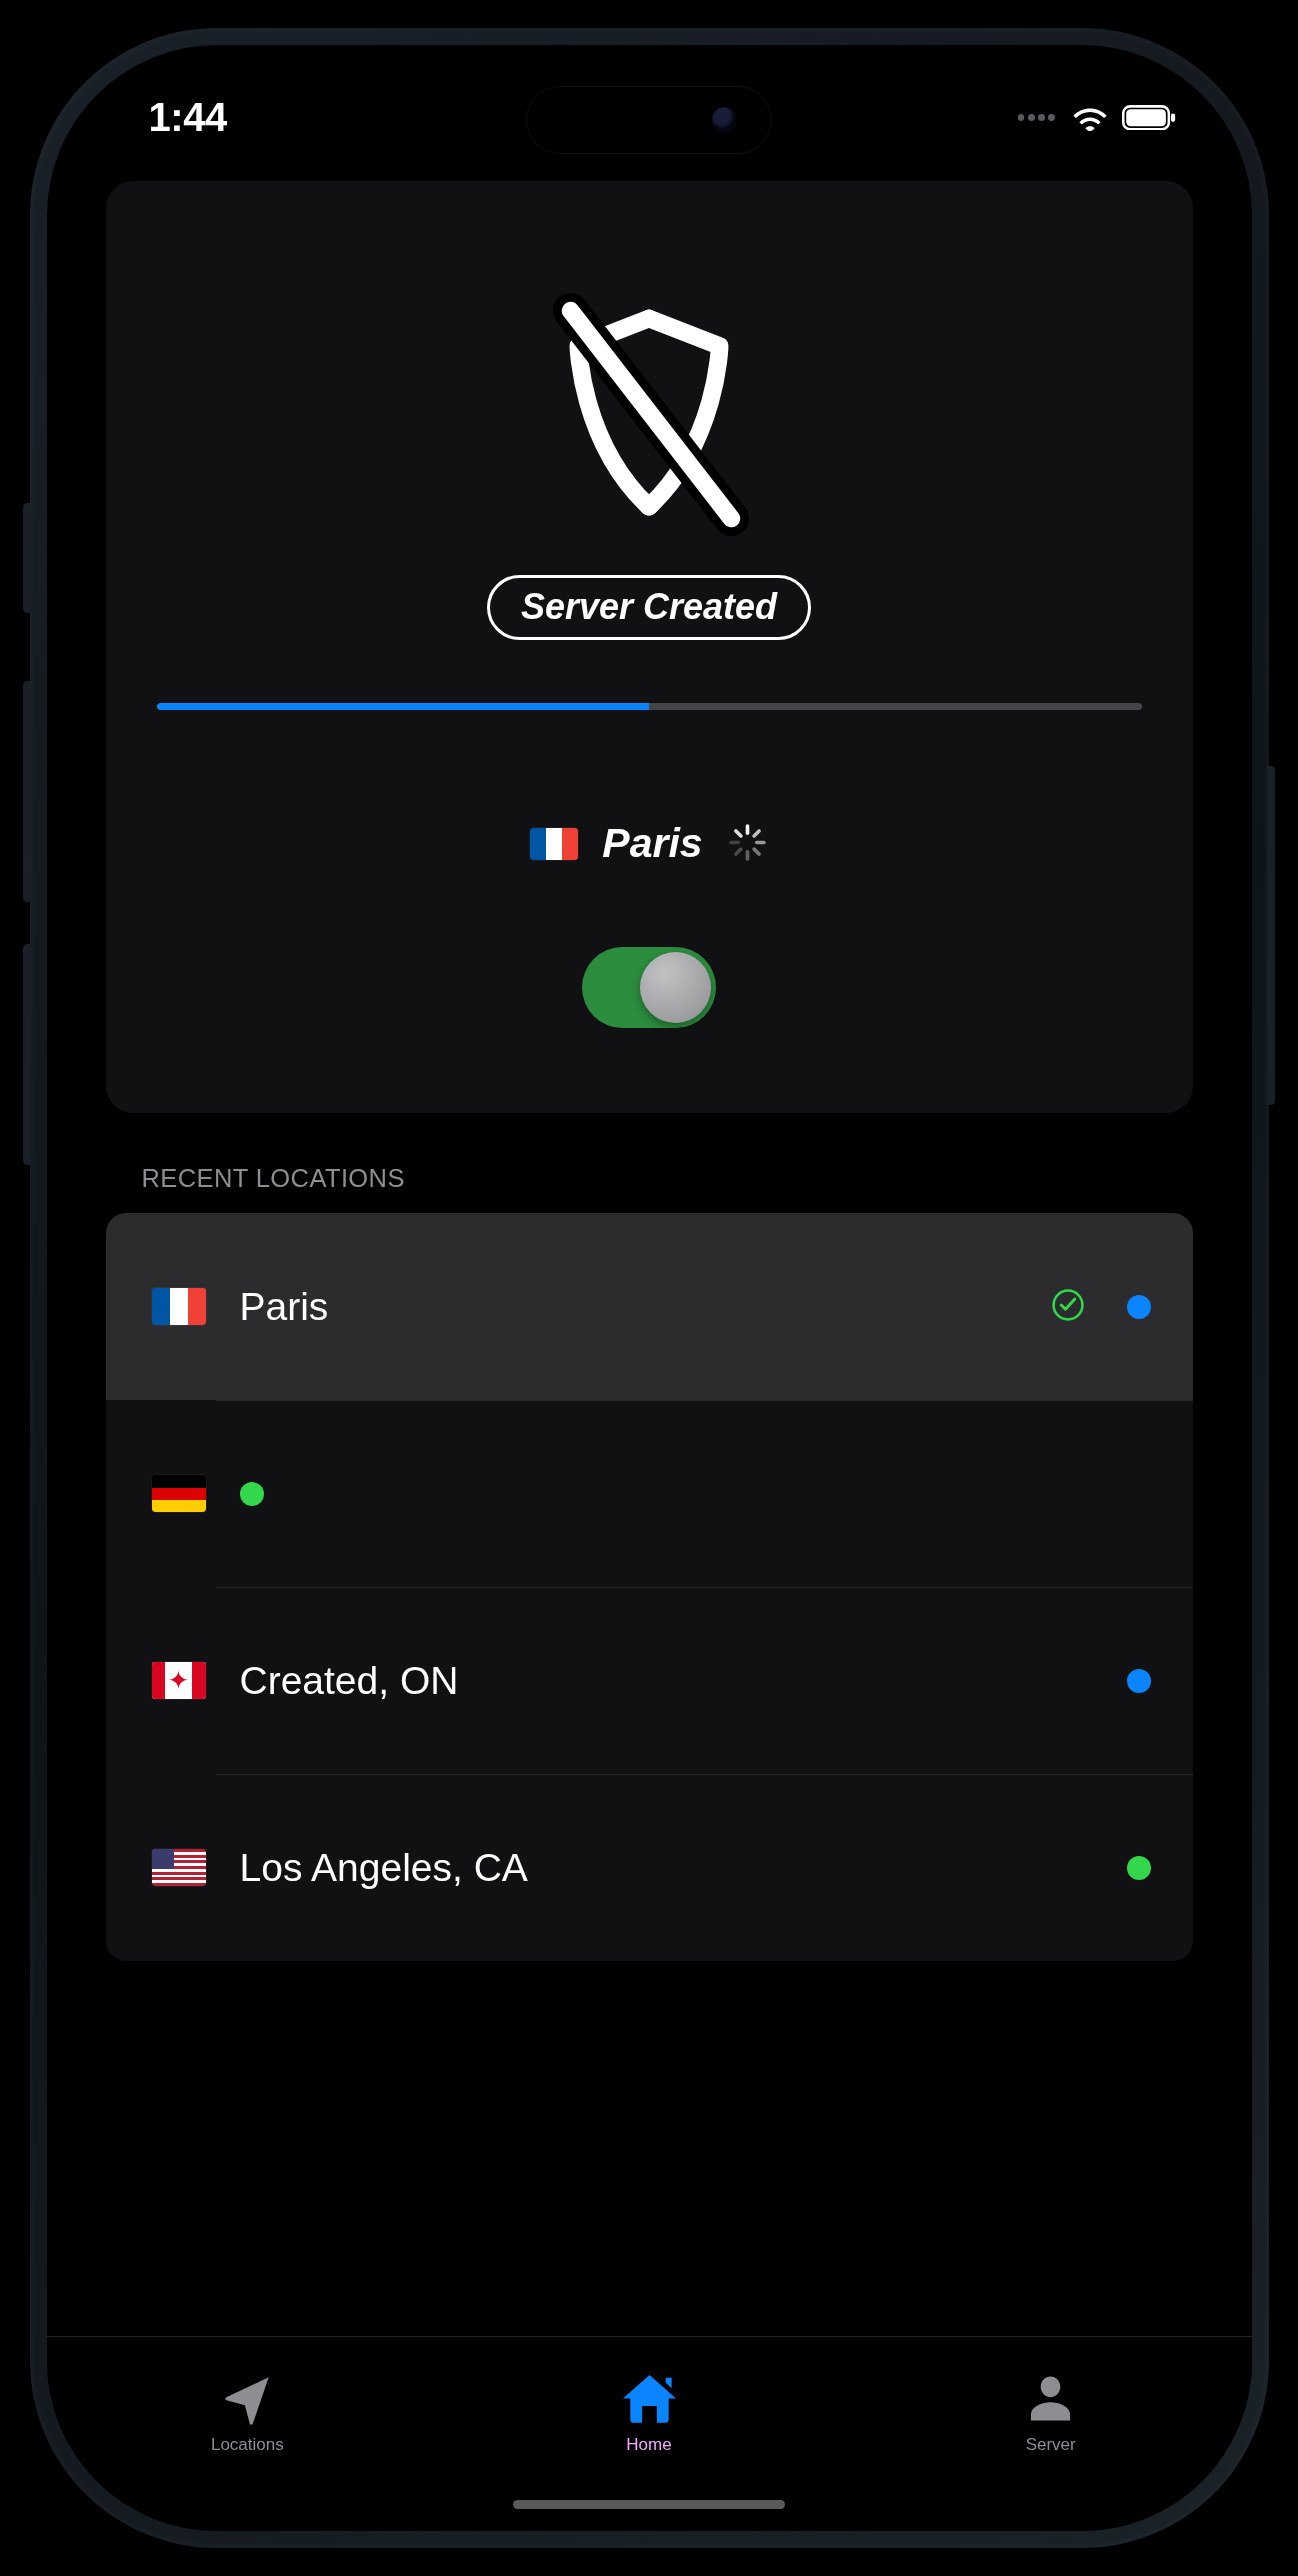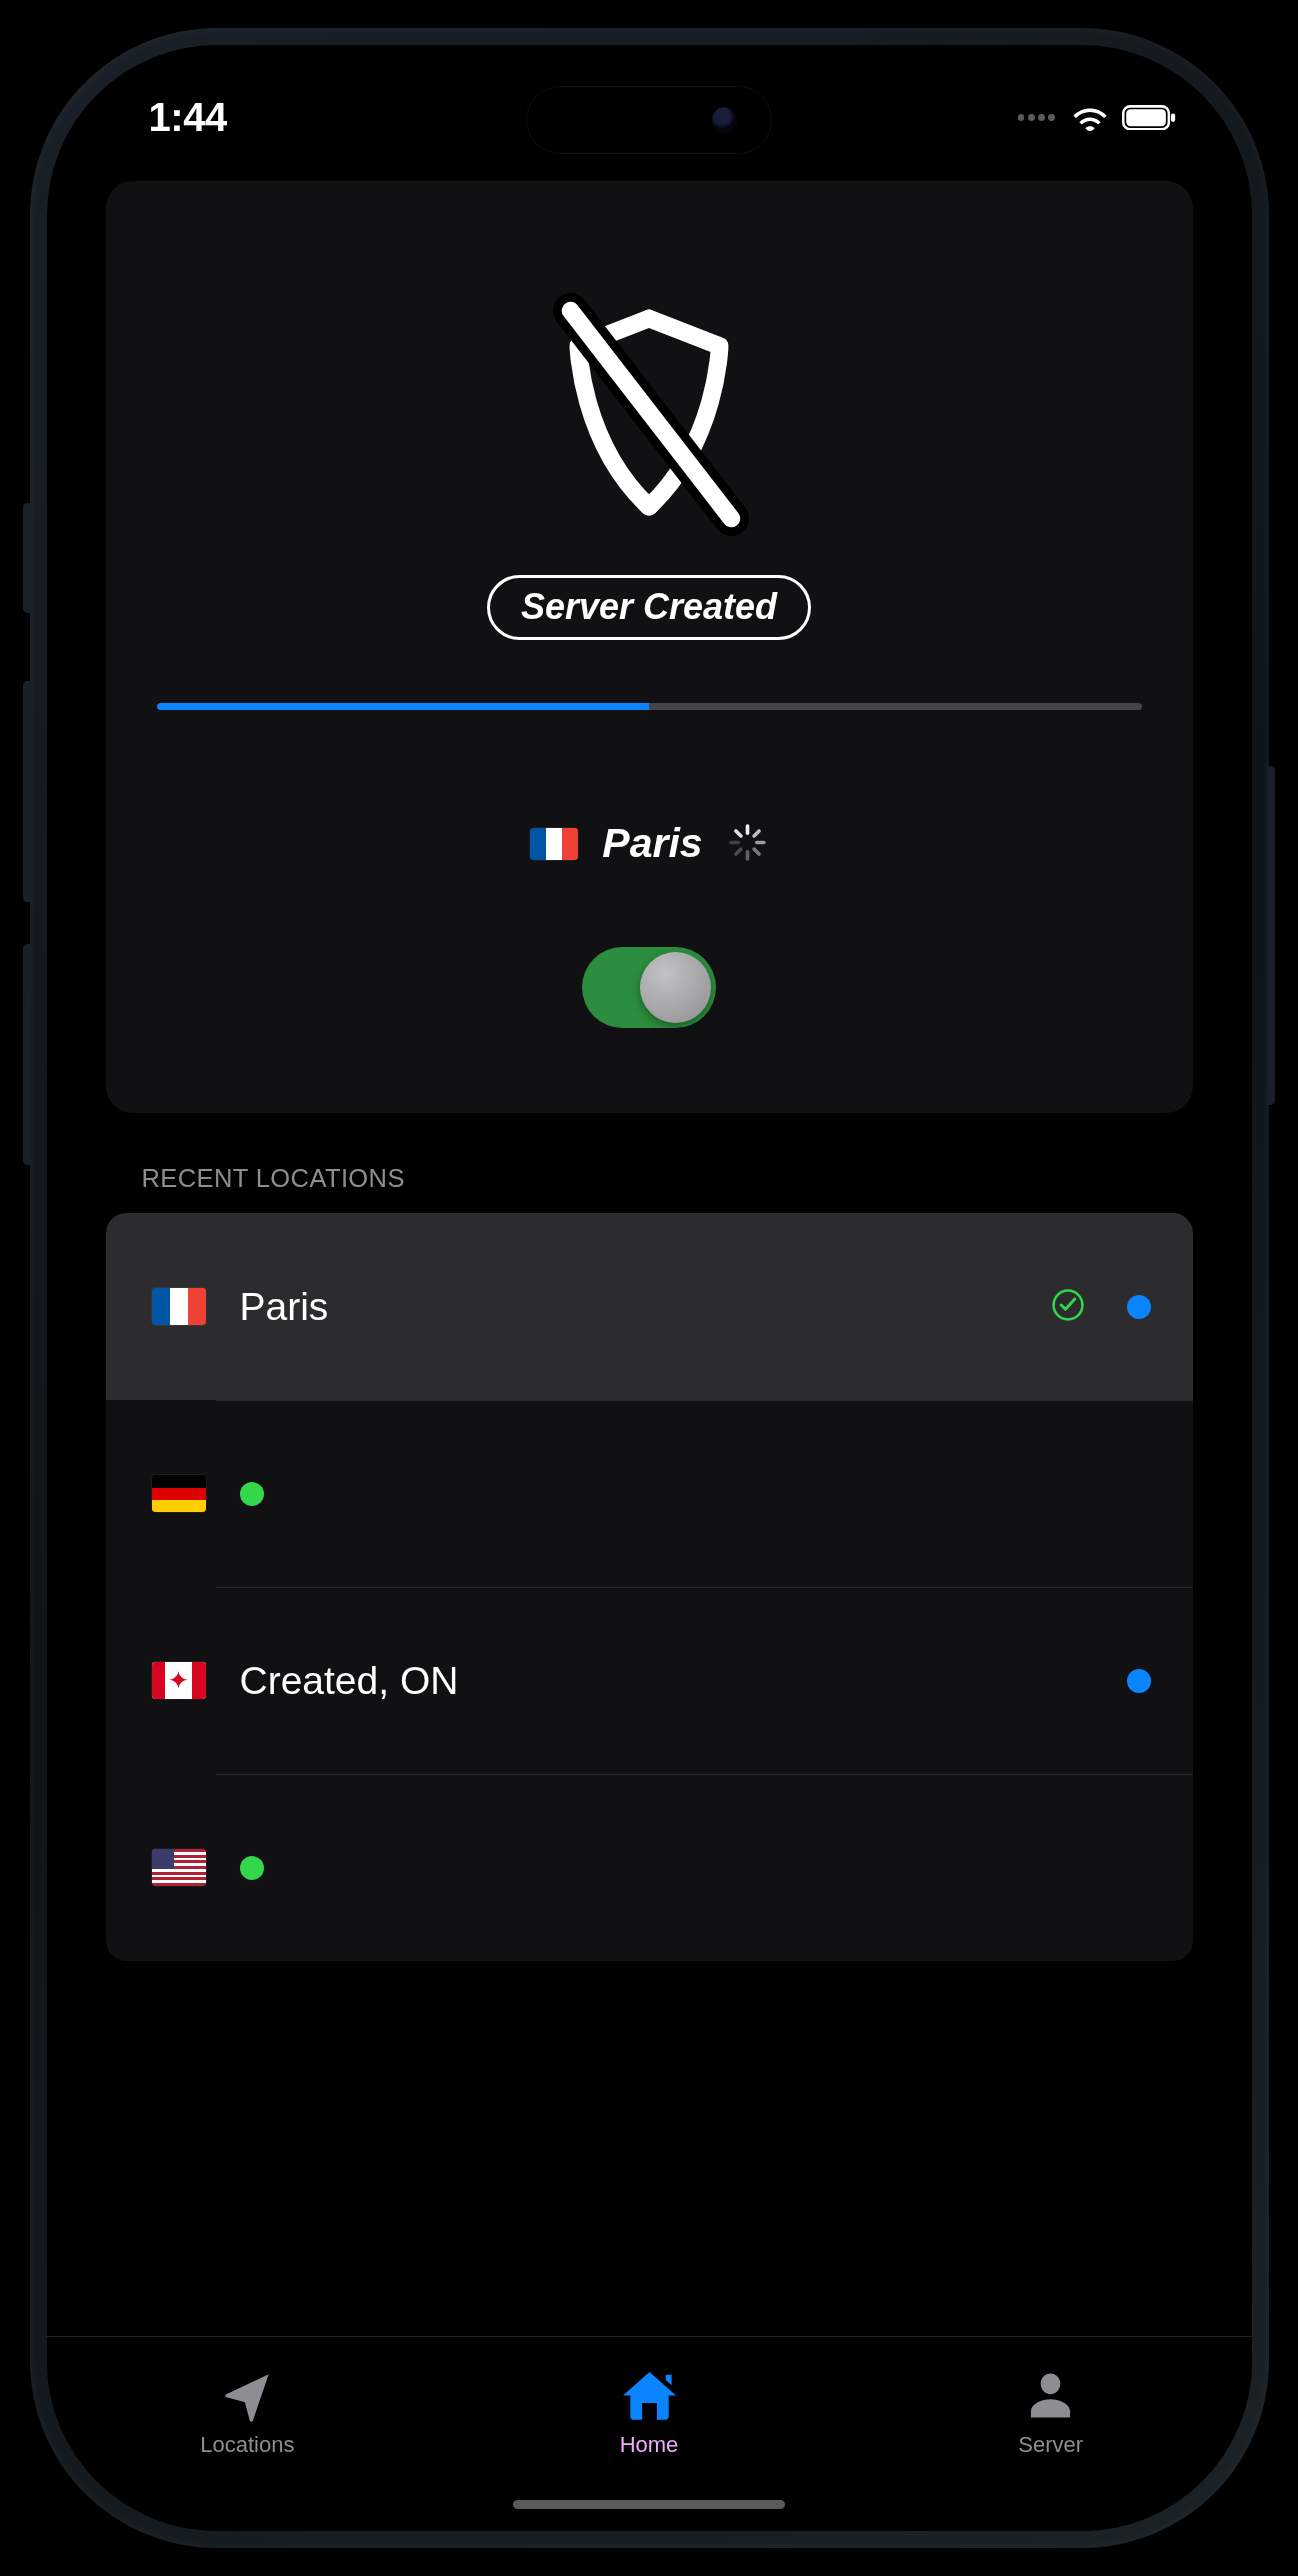--- a/index.html
+++ b/index.html
@@ -227,21 +227,21 @@
       background: #000;
       display: flex;
       padding-bottom: 42px;
     }
     .tab {
       flex: 1;
       display: flex; flex-direction: column; align-items: center; justify-content: center;
       gap: 8.5px;
       cursor: pointer;
     }
-    .tab-label { font-size: 22px; font-weight: 500; }
+    .tab-label { font-size: 17px; font-weight: 500; }
     .tab .ico { height: 56px; display: flex; align-items: center; justify-content: center; }
     .tab.inactive { color: #8e8e92; }
     .tab.active { color: #f0abfc; }
 
     
     .home-indicator {
       position: absolute;
       bottom: 22px; left: 50%; transform: translateX(-50%);
       width: 272px; height: 9.3px; border-radius: 6.8px;
       background: #5a5a5c;
@@ -365,20 +365,21 @@
           </div>
           <div class="lbl">Created, ON</div>
           <div class="dot blue"></div>
         </div>
         <div class="list-item">
           <div class="flag-box">
             <div class="flag-us">
                 <div class="stars">★★★<br>★★★<br>★★★</div>
               </div>
           </div>
+          <div class="lbl">Los Angeles, CA</div>
           <div class="dot green"></div>
         </div>
       </div>
     </div>
 
     <div class="tab-bar">
       <div class="tab inactive">
         <div class="ico">
           <svg width="53" height="53" viewBox="0 0 40 40">
               <path fill="#8e8e92" d="M36 4 4 19c-1 .5-1 2 .2 2.3L18 25l3.7 13.8c.3 1.2 1.8 1.2 2.3.2L36 4z"></path>

